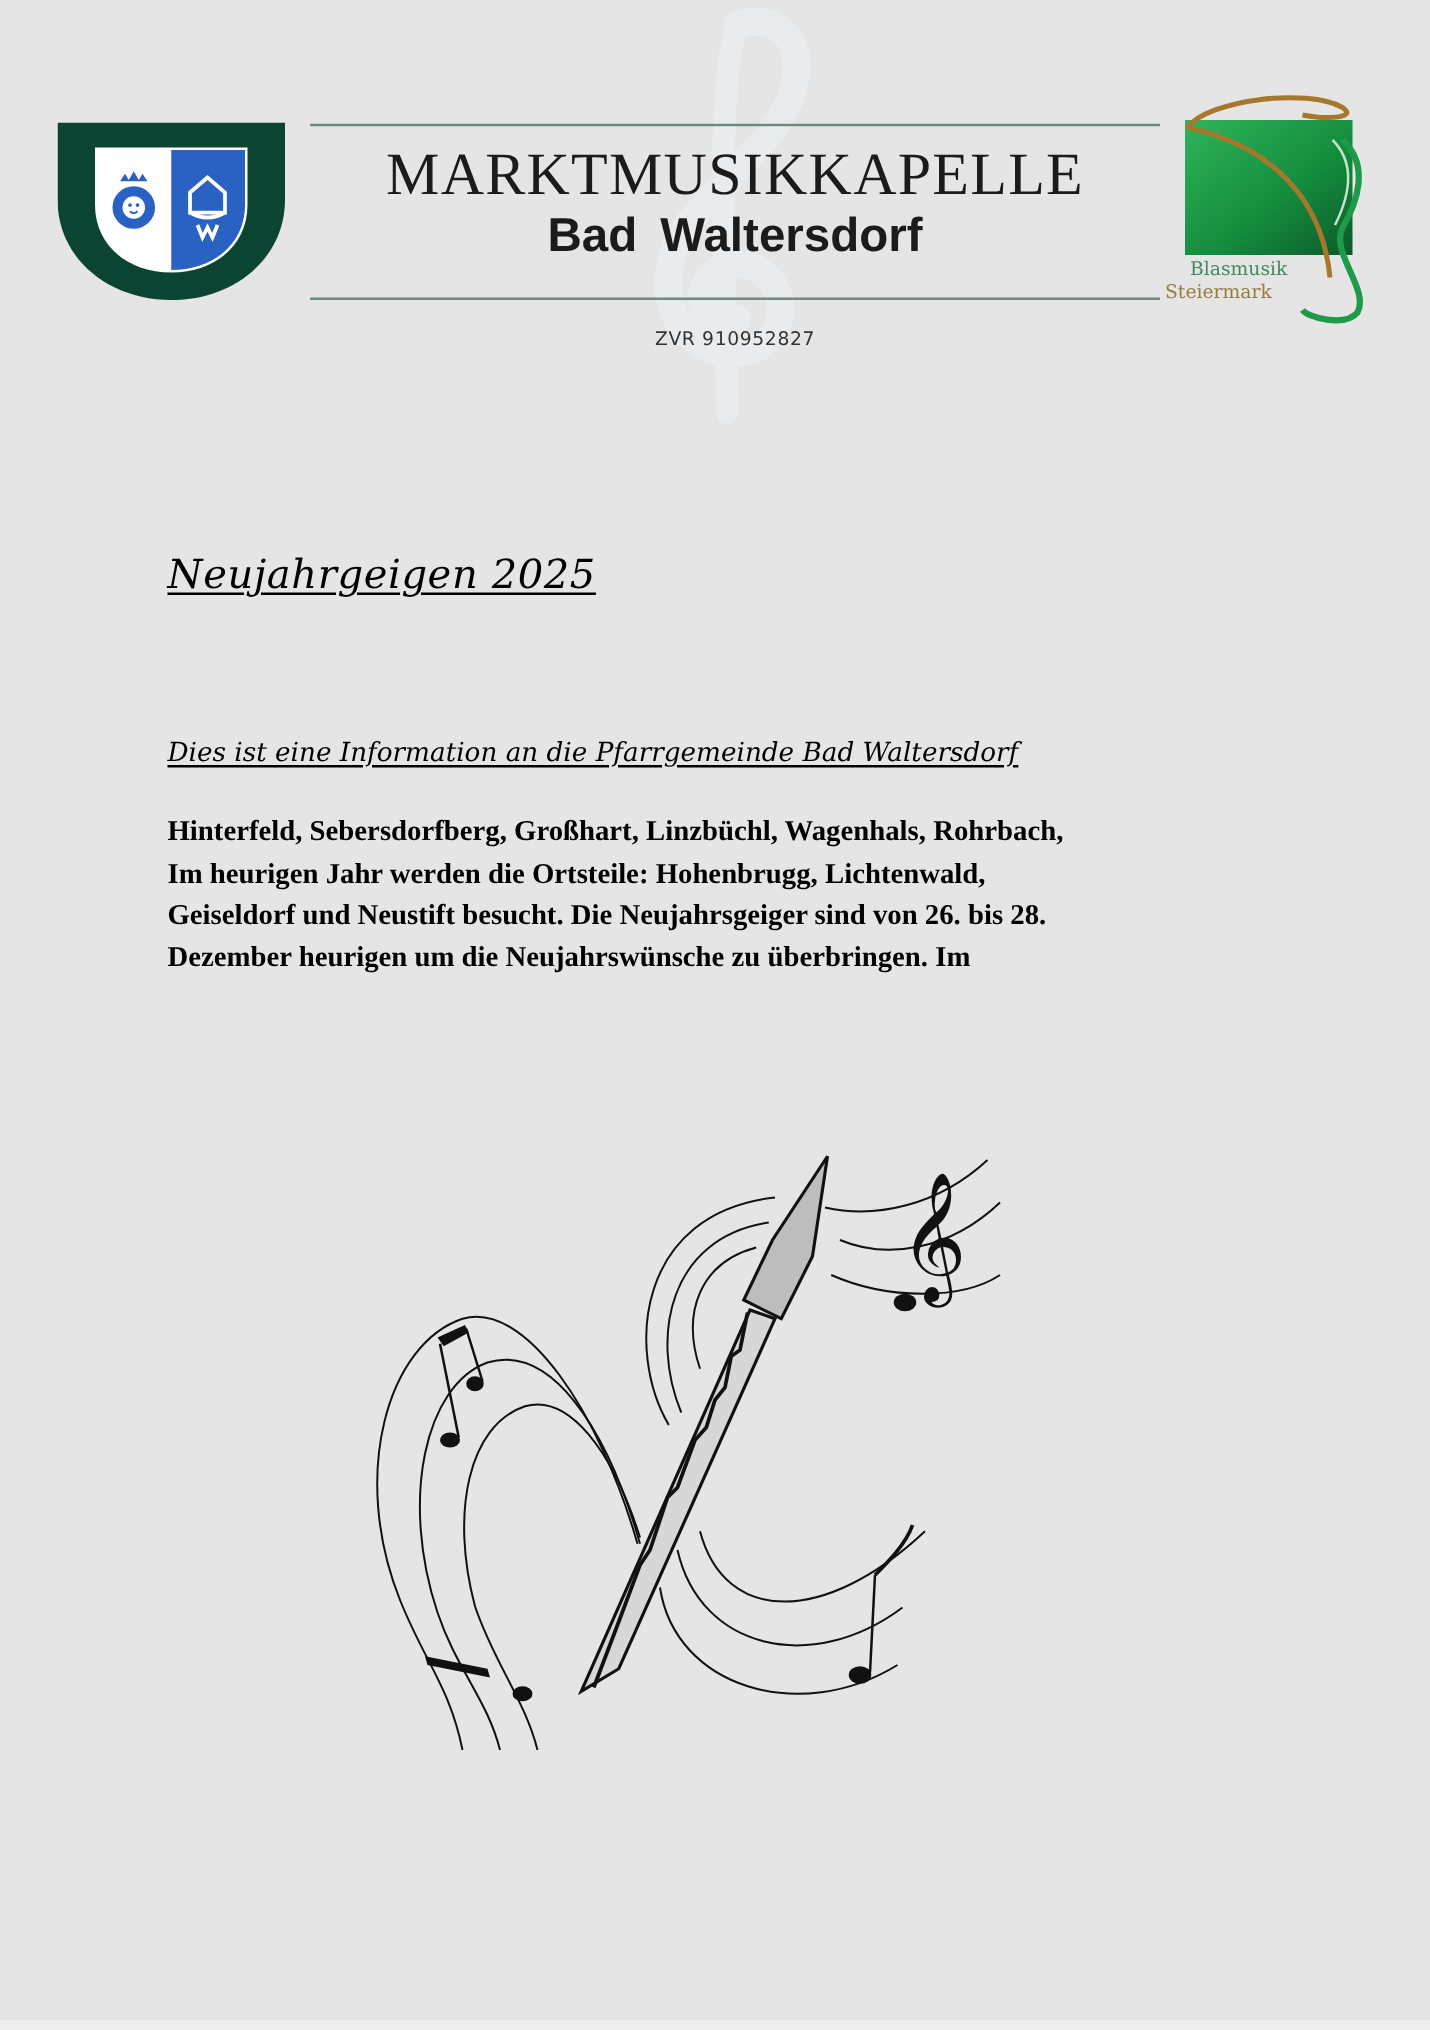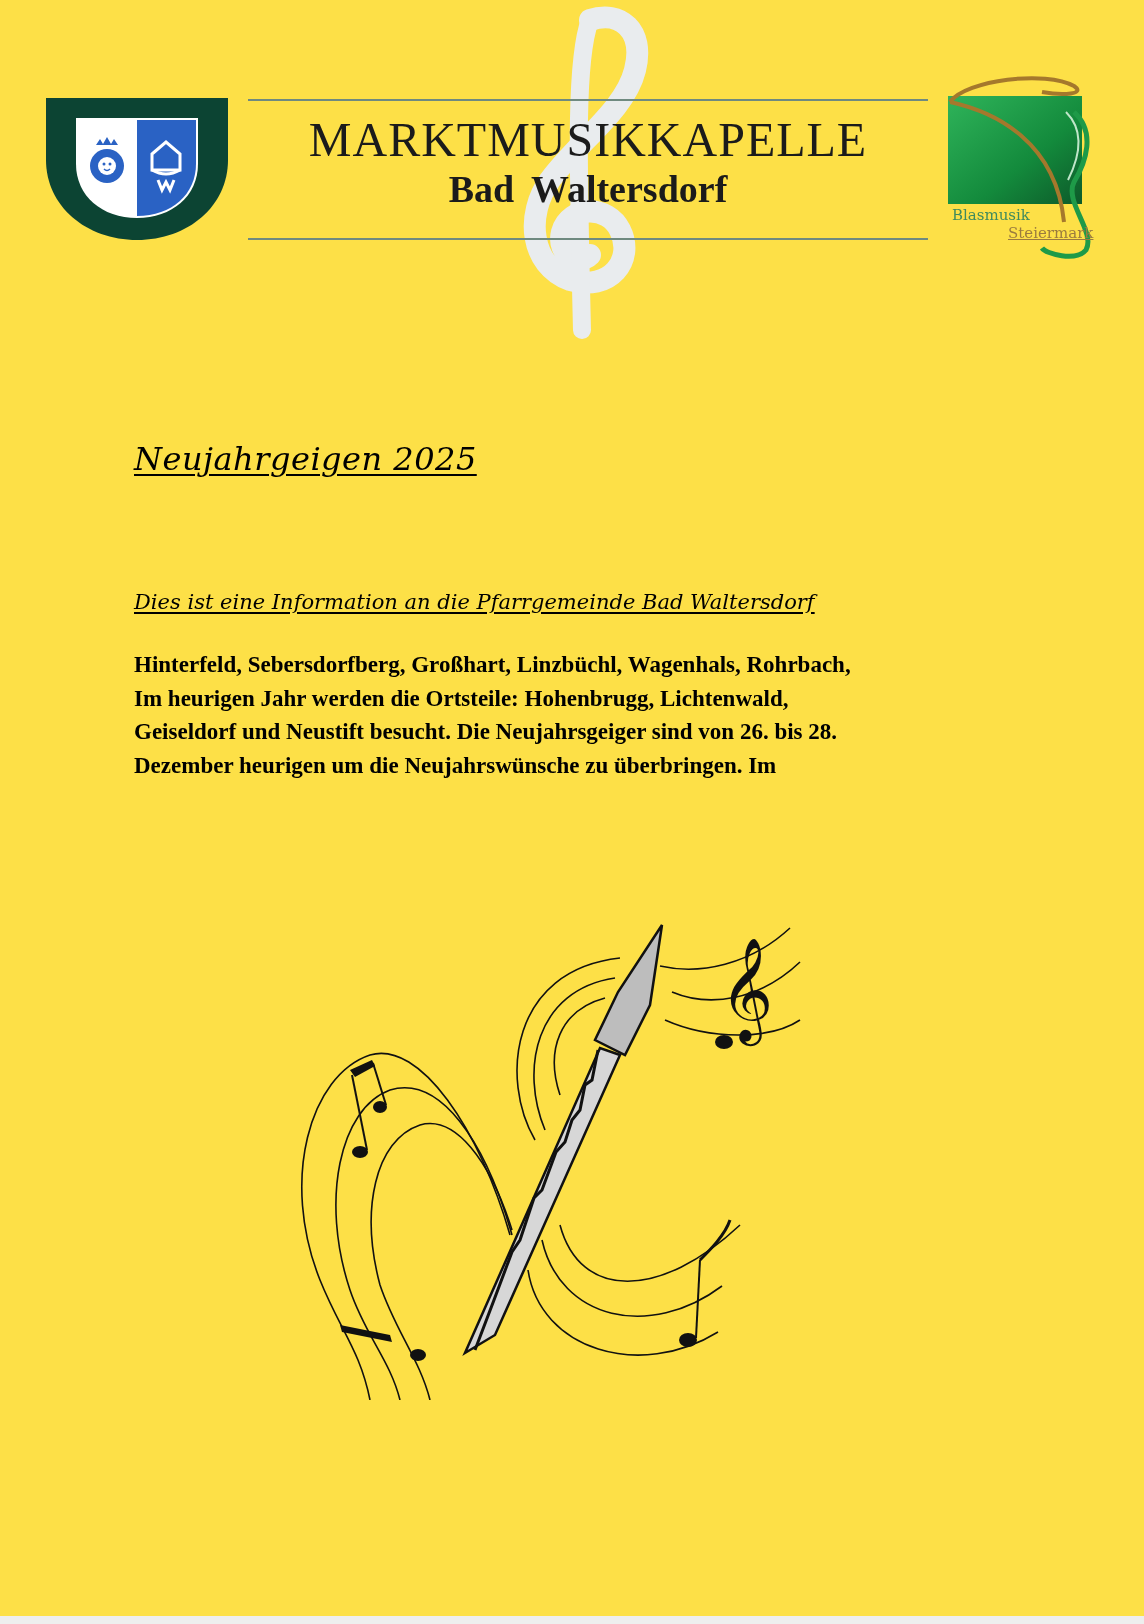--- a/index.html
+++ b/index.html
@@ -1,31 +1,31 @@
 <!DOCTYPE html>
 <html><head>
 <meta charset="utf-8">
 <style>
   html, body { margin: 0; padding: 0; background: #ffffff; }
   body { width: 1144px; height: 1624px; position: relative; overflow: hidden; font-family: "Liberation Serif", serif; color: #000; }
-  .page { position: absolute; left: 0; top: 0; width: 1144px; height: 1616px; background: #fde047; }
+  .page { position: absolute; left: 0; top: 0; width: 1144px; height: 1616px; background: #e5e5e5; }
   .bottom-edge { position: absolute; left: 0; top: 1616px; width: 1144px; height: 8px; background: #eeeeee; }
 
   
   .watermark { position: absolute; left: 470px; top: 0; width: 200px; height: 340px; }
   .crest { position: absolute; left: 46px; top: 98px; width: 182px; height: 142px; }
   .hline { position: absolute; left: 248px; width: 680px; height: 2px; background: #6f8a80; }
   .hline.top { top: 99px; }
   .hline.bot { top: 238px; }
   .org-name { position: absolute; left: 248px; top: 116px; width: 680px; text-align: center; font-family: "Liberation Serif", serif; font-size: 48px; letter-spacing: 1px; color: #1b1b1b; line-height: 1; }
-  .org-town { position: absolute; left: 248px; top: 170px; width: 680px; text-align: center; font-family: Liberation Serif, serif; font-weight: bold; font-size: 38px; color: #1b1b1b; line-height: 1; word-spacing: 8px; }
+  .org-town { position: absolute; left: 248px; top: 170px; width: 680px; text-align: center; font-family: Liberation Sans, sans-serif; font-weight: bold; font-size: 38px; color: #1b1b1b; line-height: 1; word-spacing: 8px; }
   .zvr { position: absolute; left: 248px; top: 262px; width: 680px; text-align: center; font-family: "DejaVu Sans", sans-serif; font-size: 15px; color: #333; letter-spacing: 0.5px; }
   .blasmusik-logo { position: absolute; left: 946px; top: 72px; width: 160px; height: 192px; }
   .blasmusik-text1 { position: absolute; left: 952px; top: 208px; font-family: "DejaVu Serif", serif; font-size: 15px; color: #3f8a5e; line-height: 1; }
-  .blasmusik-text2 { position: absolute; left: 1008px; top: 226px; font-family: "DejaVu Serif", serif; font-size: 15px; color: #9a7b3f; line-height: 1; text-decoration: underline; }
+  .blasmusik-text2 { position: absolute; left: 932px; top: 226px; font-family: "DejaVu Serif", serif; font-size: 15px; color: #9a7b3f; line-height: 1; }
 
   
   .doc-title { position: absolute; left: 134px; top: 440px; font-family: "DejaVu Serif", serif; font-style: italic; font-size: 32px; text-decoration: underline; text-decoration-thickness: 2px; text-underline-offset: 4px; letter-spacing: 0.5px; color: #000; }
   .subtitle { position: absolute; left: 134px; top: 590px; font-family: "DejaVu Serif", serif; font-style: italic; font-size: 21px; text-decoration: underline; text-underline-offset: 3px; color: #000; }
   .para { position: absolute; left: 134px; top: 648px; width: 860px; font-family: "Liberation Serif", serif; font-weight: bold; font-size: 23px; line-height: 33.5px; color: #000; }
   .para .line { display: block; white-space: nowrap; }
 
   .illustration { position: absolute; left: 280px; top: 880px; width: 560px; height: 520px; }
 </style>
 </head>
@@ -56,20 +56,21 @@
       <path d="M106 56 L120 44 L134 56 V72 H106 Z" fill="none" stroke="#ffffff" stroke-width="3"></path>
       <path d="M106 72 Q120 80 134 72" fill="none" stroke="#ffffff" stroke-width="3"></path>
       <path d="M112 82 L116 92 L120 84 L124 92 L128 82" fill="none" stroke="#ffffff" stroke-width="3"></path>
     </g>
   </svg>
 
   <div class="hline top"></div>
   <div class="org-name">MARKTMUSIKKAPELLE</div>
   <div class="org-town">Bad Waltersdorf</div>
   <div class="hline bot"></div>
+  <div class="zvr">ZVR 910952827</div>
 
   <svg class="blasmusik-logo" viewBox="0 0 160 192">
     <defs>
       <linearGradient id="gr" x1="0" y1="0" x2="1" y2="1">
         <stop offset="0" stop-color="#2fb45a"></stop>
         <stop offset="0.6" stop-color="#138a3c"></stop>
         <stop offset="1" stop-color="#0d5a2a"></stop>
       </linearGradient>
     </defs>
     <rect x="2" y="24" width="134" height="108" fill="url(#gr)"></rect>

